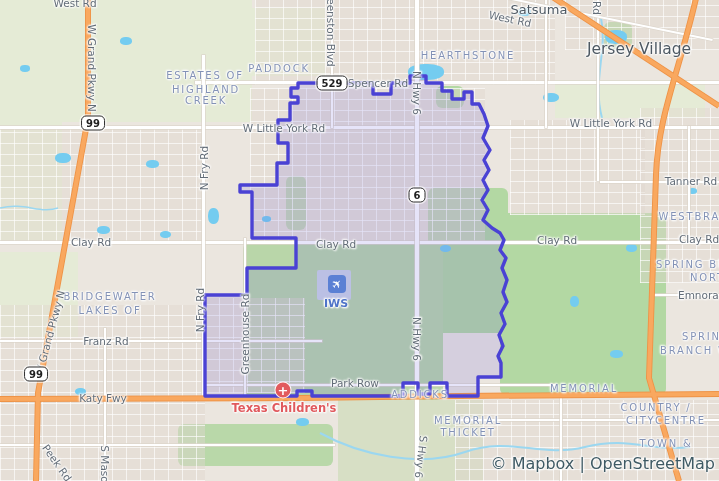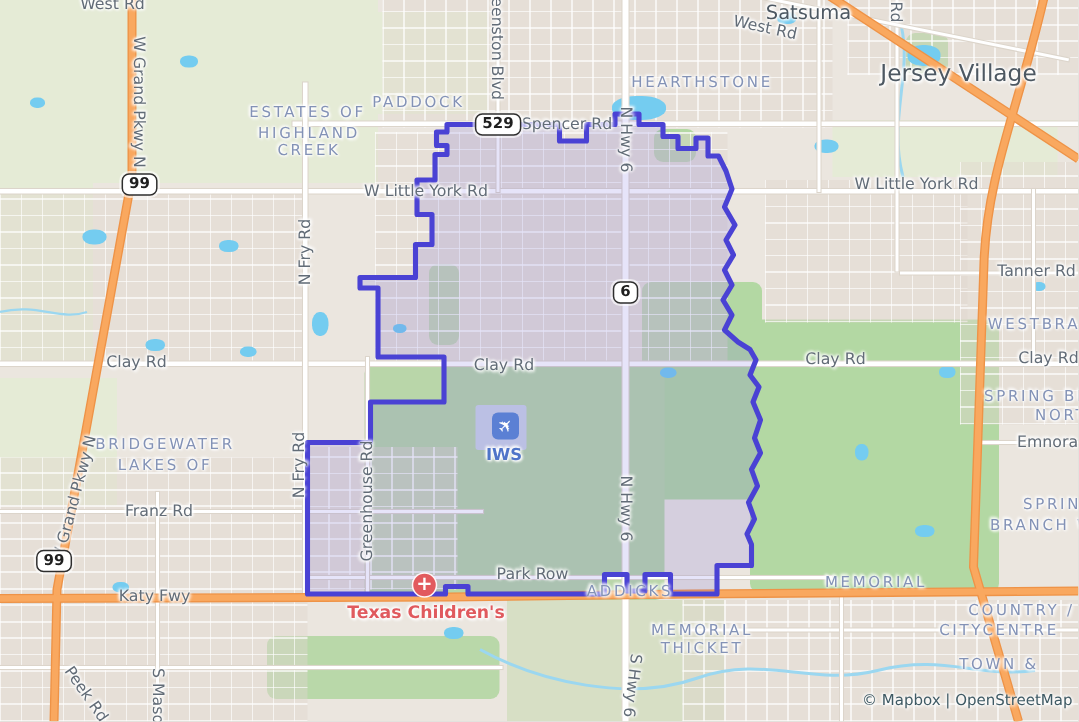--- a/index.html
+++ b/index.html
@@ -29,21 +29,21 @@
   .poi-air{font-size:11px;font-weight:bold;color:#4f74c8;}
   .hosp{font-size:11.5px;font-weight:bold;color:#e05a5e;}
   .shield{position:absolute;transform:translate(-50%,-50%);background:#fff;border:1.6px solid #2e2e2e;
           border-radius:5px;padding:1px 4px 0 4px;font-size:10px;font-weight:bold;color:#1f1f1f;
           line-height:12px;box-shadow:0 0 0 1.5px rgba(255,255,255,.6);}
   .marker{position:absolute;transform:translate(-50%,-50%);display:flex;align-items:center;justify-content:center;}
   #airport-icon{width:18px;height:18px;background:#5b80d4;border-radius:4px;color:#fff;font-size:12px;}
   #airport-icon span{transform:rotate(-45deg);display:block;}
   #hospital-icon{width:17px;height:17px;background:#e25a5e;border-radius:50%;color:#fff;
                  font-size:13px;font-weight:bold;border:1.5px solid rgba(255,255,255,.95);}
-  #attribution{position:absolute;right:4px;bottom:8px;font-size:10px;color:#3f5a64;
+  #attribution{position:absolute;right:4px;bottom:8px;font-size:16px;color:#3f5a64;
        text-shadow:0 0 2px #fff,0 0 3px #fff,1px 1px 2px #fff,-1px -1px 2px #fff;text-decoration:none;}
   svg{position:absolute;inset:0;overflow:visible;}
 </style>
 </head>
 <body>
 
 <div id="map">
 
   <div class="layer">
     <div class="pale" style="left:0;top:0;width:252px;height:122px"></div>
@@ -185,21 +185,21 @@
       <span class="lbl road" style="left: 417px; top: 339px; transform: translate(-50%, -50%) rotate(90deg);">N Hwy 6</span>
       <span class="lbl road" style="left: 50px; top: 333px; transform: translate(-50%, -50%) rotate(-75deg);">W Grand Pkwy N</span>
       <span class="lbl nbhd" style="left: 682px; top: 337px; transform: translate(0px, -50%);">SPRING</span>
       <span class="lbl nbhd" style="left: 660px; top: 351px; transform: translate(0px, -50%);">BRANCH WEST</span>
       <span class="lbl road" style="left: 106px; top: 341px; transform: translate(-50%, -50%);">Franz Rd</span>
       <span class="lbl road" style="left: 355px; top: 383px; transform: translate(-50%, -50%);">Park Row</span>
       <span class="lbl nbhd" style="left: 584px; top: 389px; transform: translate(-50%, -50%);">MEMORIAL</span>
       <span class="lbl nbhd" style="left: 420px; top: 395px; transform: translate(-50%, -50%);">ADDICKS</span>
       <span class="lbl road" style="left: 103px; top: 398px; transform: translate(-50%, -50%);">Katy Fwy</span>
       <span class="lbl nbhd" style="left: 666px; top: 396px; transform: translate(-50%, -50%); margin-top: 48px;">TOWN &amp;</span>
-      <span class="lbl nbhd" style="left: 681px; top: 408px; transform: translate(-50%, -50%);">COUNTRY /</span>
+      <span class="lbl nbhd" style="left: 656px; top: 408px; transform: translate(-50%, -50%);">COUNTRY /</span>
       <span class="lbl nbhd" style="left: 666px; top: 421px; transform: translate(-50%, -50%);">CITYCENTRE</span>
       <span class="lbl hosp" style="left: 284px; top: 409px; transform: translate(-50%, -50%);">Texas Children's</span>
       <span class="lbl nbhd" style="left: 468px; top: 421px; transform: translate(-50%, -50%);">MEMORIAL</span>
       <span class="lbl nbhd" style="left: 468px; top: 433px; transform: translate(-50%, -50%);">THICKET</span>
       <span class="lbl road" style="left: 421px; top: 457px; transform: translate(-50%, -50%) rotate(97deg);">S Hwy 6</span>
       <span class="lbl road" style="left: 105px; top: 476px; transform: translate(-50%, -50%) rotate(90deg);">S Mason Rd</span>
       <span class="lbl road" style="left: 57px; top: 463px; transform: translate(-50%, -50%) rotate(55deg);">Peek Rd</span>
     </div>
 
   <div class="layer" id="shields">

